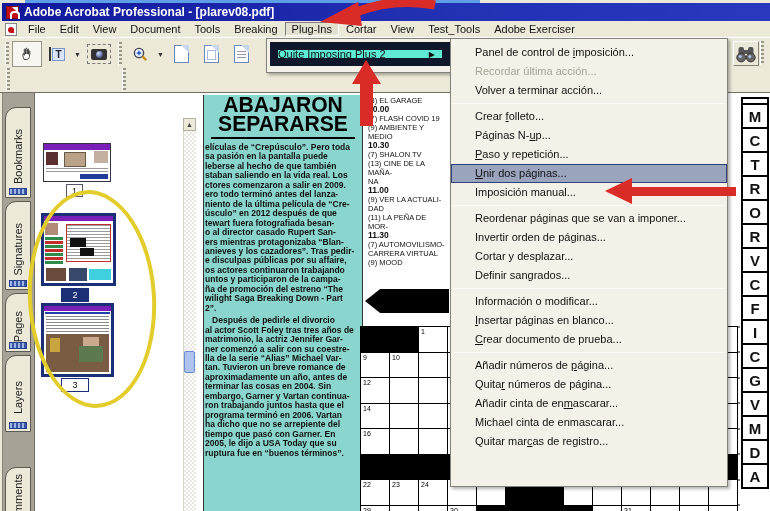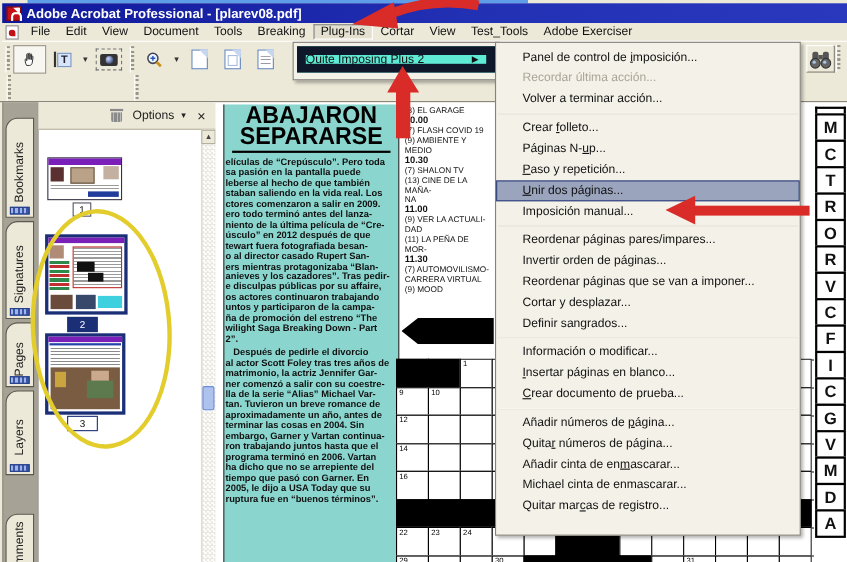--- a/index.html
+++ b/index.html
@@ -231,26 +231,20 @@
         <div class="tab" style="top: 262px; height: 77px;">
           <span>Layers</span>
           <div class="tabgrip"></div>
         </div>
         <div class="tab" style="top: 374px; height: 60px;">
           <span>Comments</span>
         </div>
       </div>
 
     <div class="panel">
-      <div class="panel-header">
-        <span class="trash"></span>
-        <span>Options</span>
-        <span class="opt-caret">▼</span>
-        <span class="panel-close">×</span>
-      </div>
 
       <div class="thumb" style="left:8px;top:50px;width:68px;height:39px;border:1px solid #334;">
         <div style="position:absolute;left:0;top:0;right:0;height:6px;background:#7A1FB8;"></div>
         <div style="position:absolute;left:2px;top:8px;width:12px;height:13px;background:#5a3030;"></div>
         <div style="position:absolute;left:20px;top:8px;width:22px;height:15px;background:#b9a288;box-shadow:inset 0 0 0 1px #6a5a48;"></div>
         <div style="position:absolute;right:2px;top:7px;width:14px;height:12px;background:#c4b0a0;"></div>
         <div style="position:absolute;left:2px;top:24px;right:2px;bottom:8px;background:repeating-linear-gradient(180deg,#9a9a9a 0 1px,transparent 1px 3px);"></div>
         <div style="position:absolute;right:2px;bottom:2px;width:28px;height:5px;background:#223C9C;"></div>
       </div>
       <div class="pglabel" style="left:31px;top:91px;width:17px;height:13px;background:#fff;border:1px solid #556;color:#111;">1</div>
@@ -484,23 +478,22 @@
       <div class="menu-item">Panel de control de <u>i</u>mposición...</div>
       <div class="menu-item disabled">Recordar última acción...</div>
       <div class="menu-item">Volver a terminar acción...</div>
       <div class="menu-sep"></div>
       <div class="menu-item">Crear <u>f</u>olleto...</div>
       <div class="menu-item">Páginas N-<u>u</u>p...</div>
       <div class="menu-item"><u>P</u>aso y repetición...</div>
       <div class="menu-item selected"><u>U</u>nir dos páginas...</div>
       <div class="menu-item">Imposición manual...</div>
       <div class="menu-sep"></div>
-      <div class="menu-item">Reordenar páginas pares/impares...</div>
+      <div class="menu-item">Reordenar páginas que se van a imponer...</div>
       <div class="menu-item">Invertir orden de páginas...</div>
-      <div class="menu-item">Reordenar páginas que se van a imponer...</div>
       <div class="menu-item">Cortar y desplazar...</div>
       <div class="menu-item">Definir sangrados...</div>
       <div class="menu-sep"></div>
       <div class="menu-item">Información o modificar...</div>
       <div class="menu-item"><u>I</u>nsertar páginas en blanco...</div>
       <div class="menu-item"><u>C</u>rear documento de prueba...</div>
       <div class="menu-sep"></div>
       <div class="menu-item">Añadir números de <u>p</u>ágina...</div>
       <div class="menu-item">Quita<u>r</u> números de página...</div>
       <div class="menu-item">Añadir cinta de en<u>m</u>ascarar...</div>

